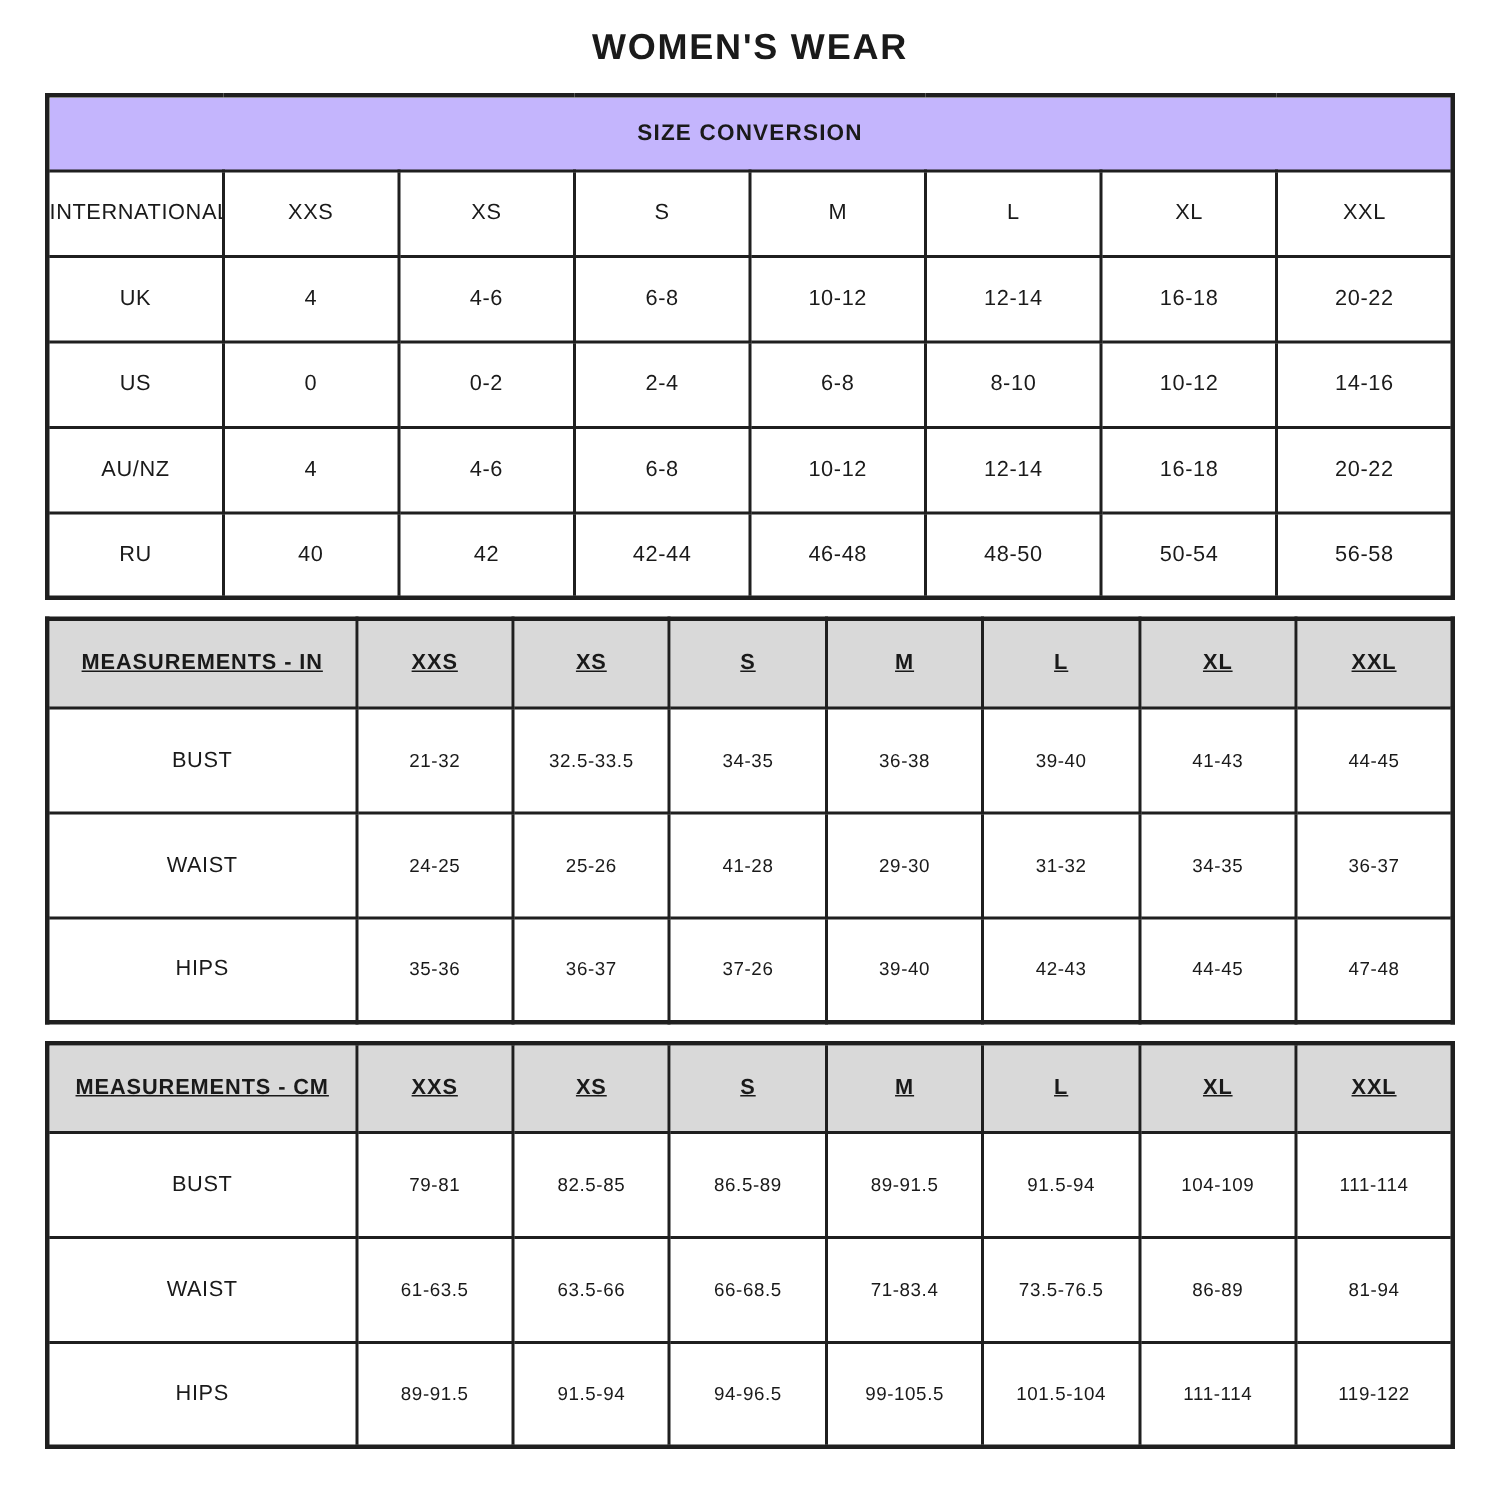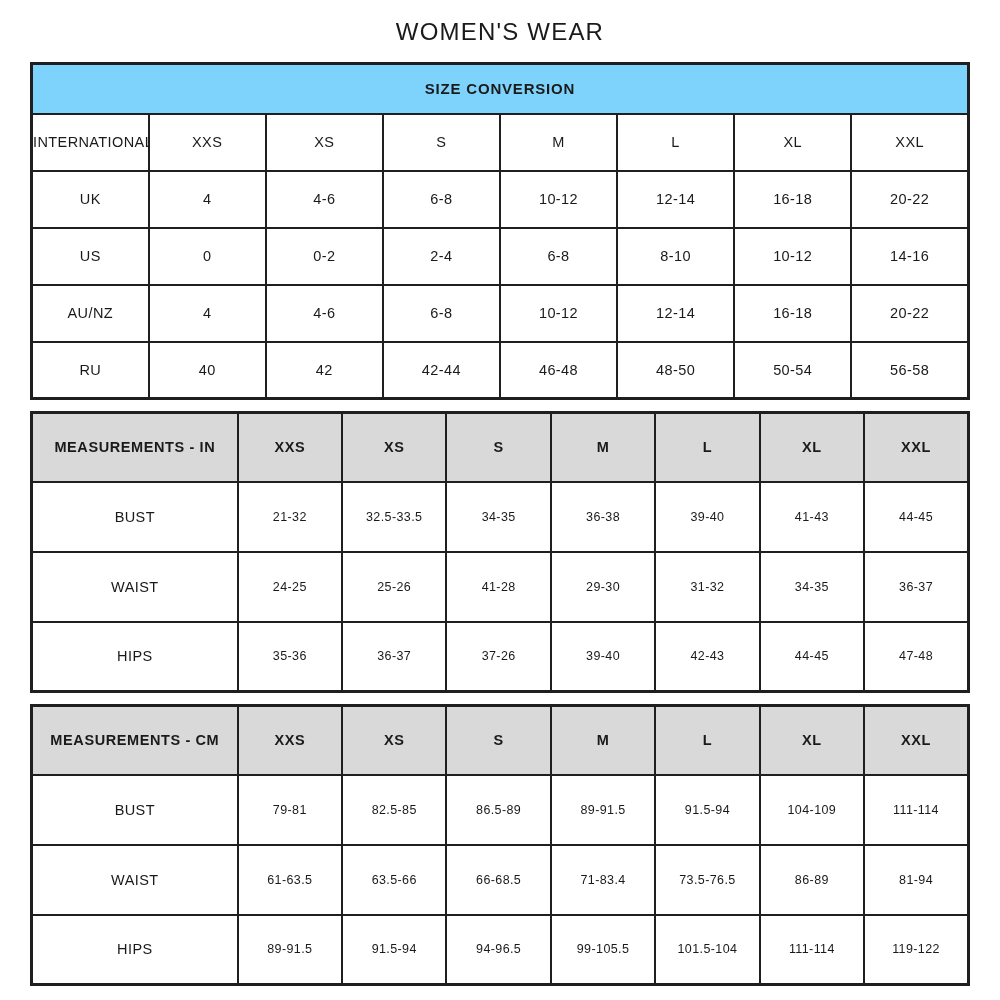--- a/index.html
+++ b/index.html
@@ -7,21 +7,21 @@
   body {
     width: 1000px; height: 1000px;
     font-family: "Liberation Sans", sans-serif;
     color: #1a1a1a;
     overflow: hidden;
   }
   .page { padding: 12px 30px 0 30px; }
   .page-title {
     text-align: center;
     font-size: 24px;
-    font-weight: 400;
+    font-weight: 700;
     letter-spacing: 1.2px;
     margin: 6px 0 16px 0;
   }
   table.tbl {
     width: 100%;
     border-collapse: collapse;
     table-layout: fixed;
     border: 3px solid #1f1f1f;
   }
   table.tbl td {
@@ -29,31 +29,31 @@
     text-align: center;
     vertical-align: middle;
     letter-spacing: 0.4px;
     overflow: hidden;
     white-space: nowrap;
   }
   
   .conv tr { height: 57px; }
   .conv tr.title-row { height: 50px; }
   .conv td.tbl-title {
-    background: #7dd3fc;
+    background: #c4b5fd;
     font-weight: 700;
     font-size: 15px;
     letter-spacing: 0.8px;
   }
   .conv td { font-size: 14.5px; }
   .conv td:first-child { width: 17.8%; }
   
   .meas { margin-top: 11px; }
   .meas tr { height: 70px; }
-  .meas tr.head { height: 69px; }
+  .meas tr.head { height: 59px; text-decoration: underline; }
   .meas tr.head td {
     background: #d9d9d9;
     font-weight: 700;
     font-size: 14.5px;
     letter-spacing: 0.6px;
   }
   .meas td { font-size: 12.5px; }
   .meas td.row-label { font-size: 14.5px; }
   .meas td:first-child { width: 22%; }
 </style>

